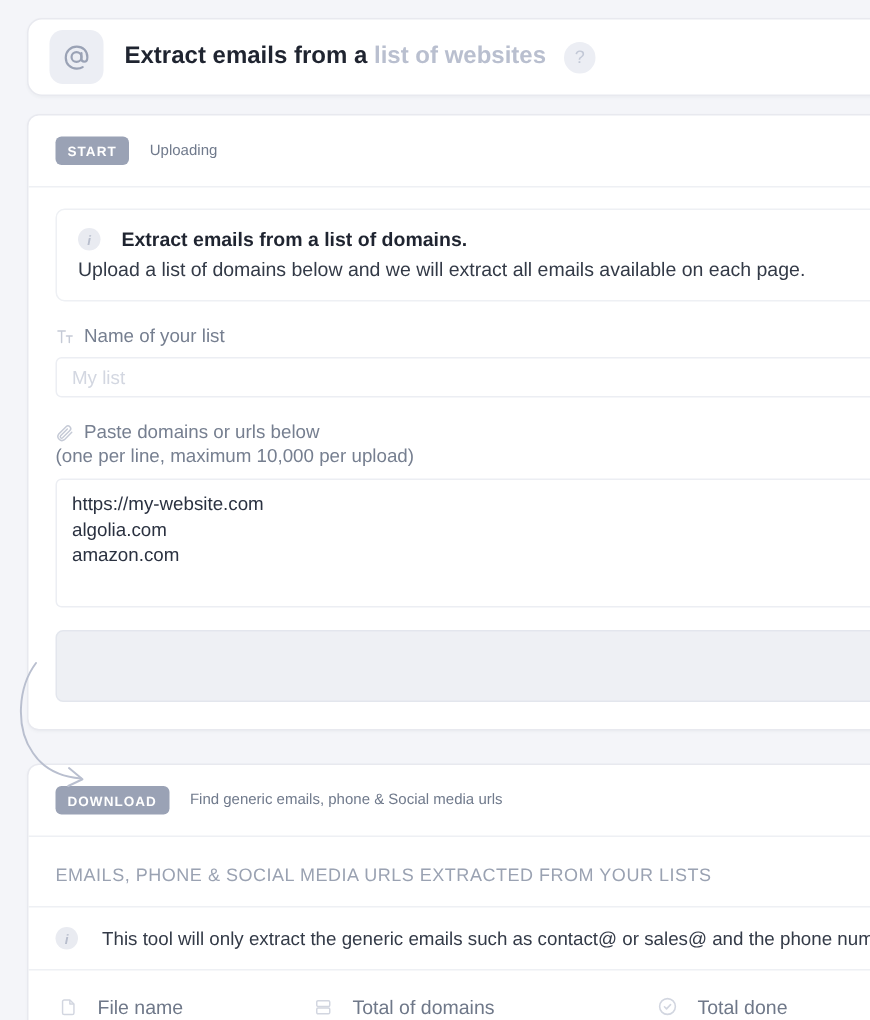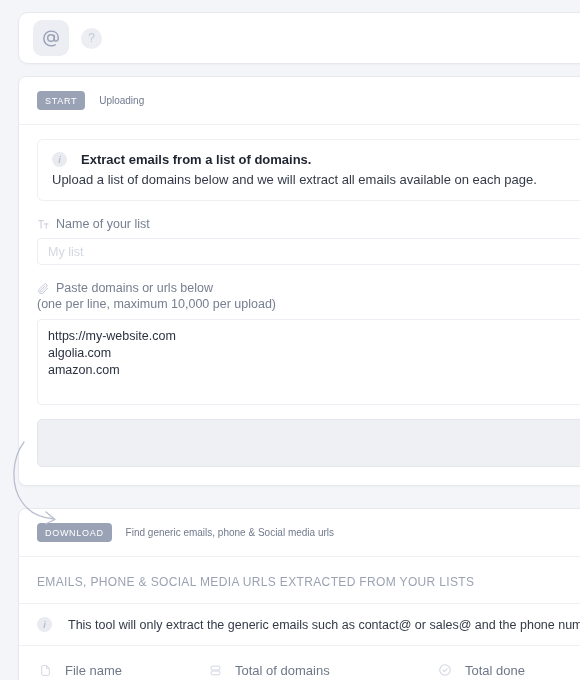--- a/index.html
+++ b/index.html
@@ -73,21 +73,21 @@
   }
   .pill {
     display: inline-flex;
     align-items: center;
     height: 19px;
     padding: 0 8px;
     border-radius: 4px;
     background: #9aa2b5;
     color: #ffffff;
     font-size: 9px;
-    font-weight: normal;
+    font-weight: bold;
     letter-spacing: .7px;
     flex: none;
   }
   .step-label {
     margin-left: 14px;
     font-size: 10px;
     color: #6b7governance;
     color: #707a8c;
     white-space: nowrap;
   }
@@ -260,20 +260,24 @@
 </head>
 <body>
 
 <div class="card" id="header-card">
   <div class="at-badge">
     <svg width="22" height="22" viewBox="0 0 24 24" fill="none" stroke="#9aa2b5" stroke-width="1.6" stroke-linecap="round">
       <circle cx="12" cy="12" r="3.6"></circle>
       <path d="M15.6 9.2v4.1c0 1.3.9 2.1 2 2.1 1.4 0 2.3-1.2 2.3-3.3 0-4.6-3.2-7.6-7.7-7.6-4.6 0-8 3.4-8 8s3.4 8 8 8c1.7 0 3.2-.4 4.3-1.1"></path>
     </svg>
   </div>
+  <div class="title">
+    <span>Extract emails from a</span>
+    <span class="title-muted">list of websites</span>
+  </div>
   <div class="help-badge">?</div>
 </div>
 
 <div class="card" id="upload-card">
 
   <div class="step-row">
     <span class="pill">START</span>
     <span class="step-label">Uploading</span>
   </div>
 

